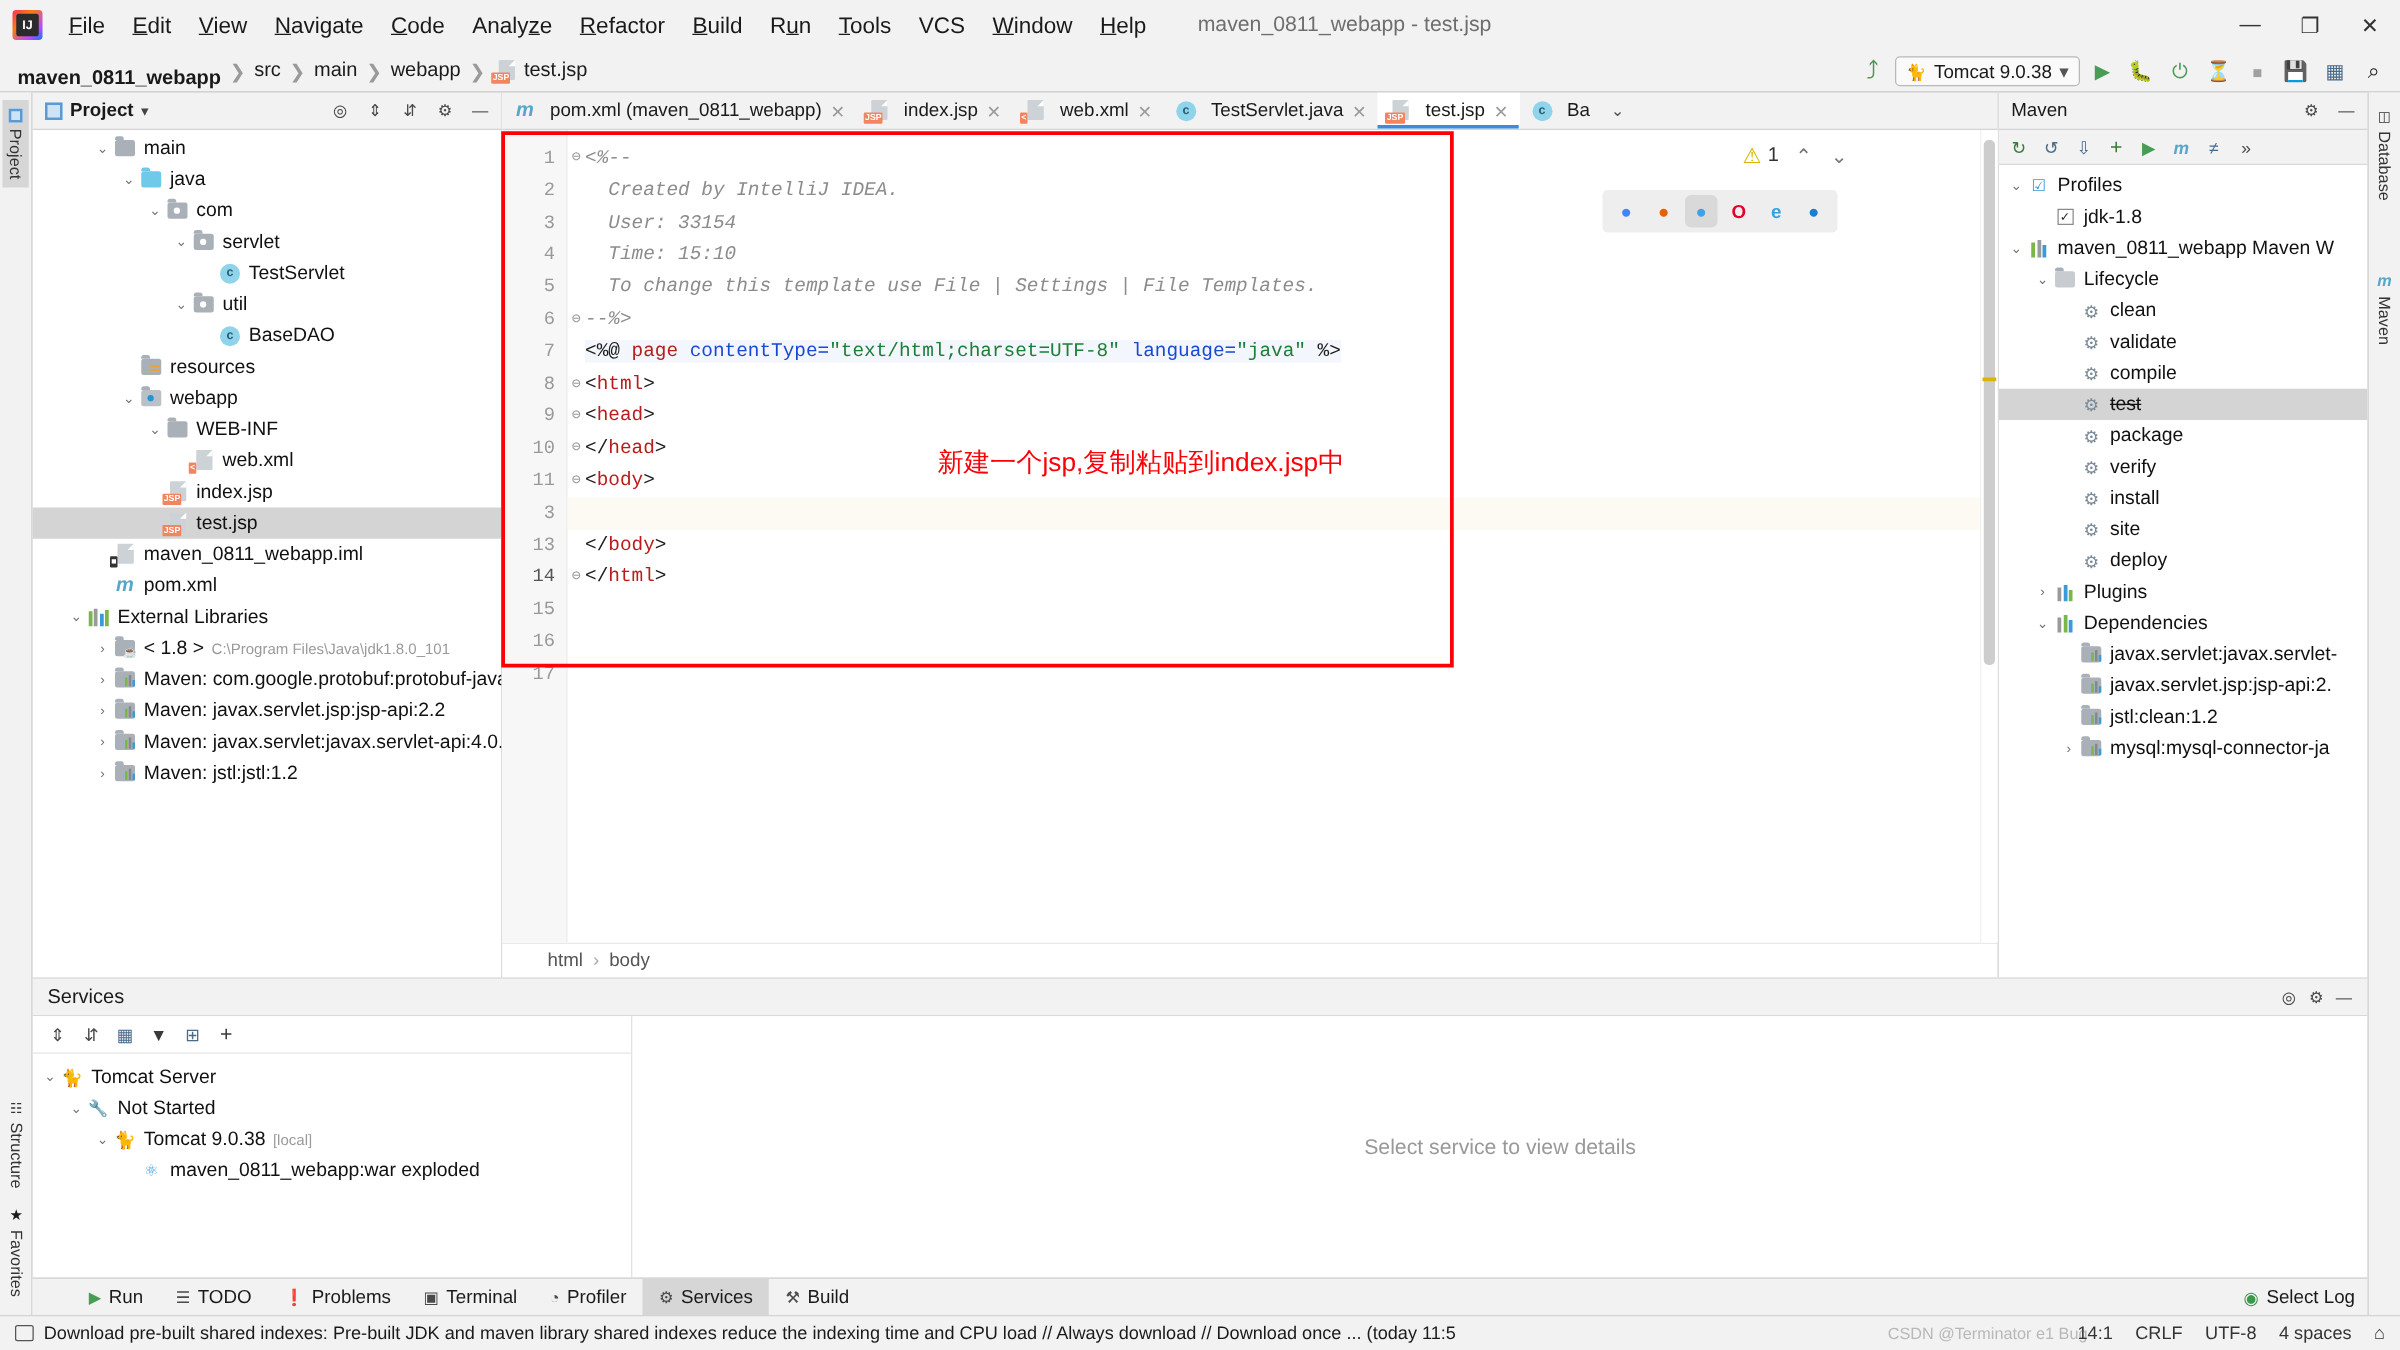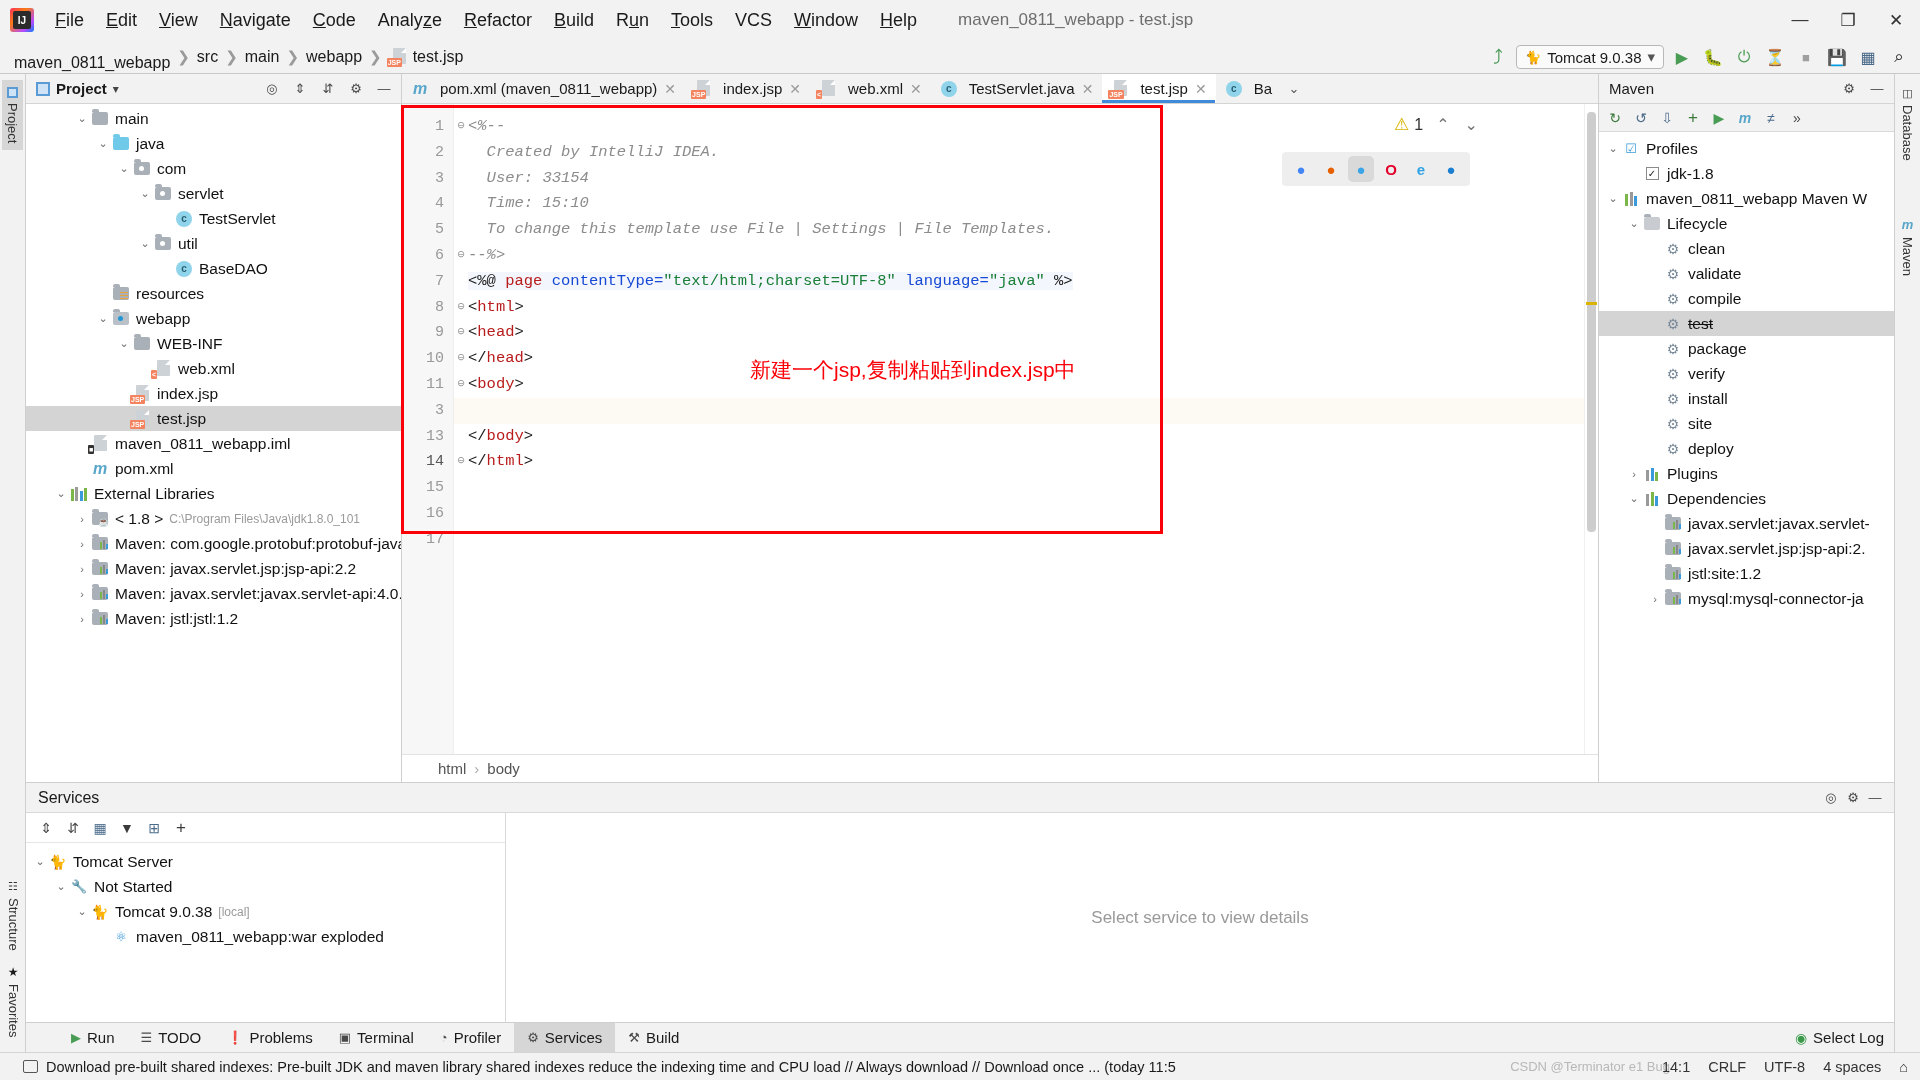--- a/index.html
+++ b/index.html
@@ -64,21 +64,21 @@
     display: flex; align-items: center;
     background: #f2f2f2;
     padding-left: 14px;
     border-bottom: 1px solid #c9c9c9;
     position: relative;
   }
   .crumb {
     display: flex; align-items: center; font-size: 16px;
     color: #1a1a1a; white-space: nowrap;
   }
-  .crumb.bold { font-weight: normal; margin-top: 12px; }
+  .crumb.bold { font-weight: bold; margin-top: 12px; }
   .crumb-sep { color: #9a9a9a; margin: 0 7px; font-size: 15px; }
   .navbar-right {
     position: absolute; right: 8px; top: 0; height: 34px;
     display: flex; align-items: center; gap: 5px;
   }
   .run-config {
     display: flex; align-items: center; gap: 6px;
     border: 1px solid #b8b8b8; background: #fafafa;
     border-radius: 4px; height: 24px; padding: 0 8px;
     font-size: 15px; white-space: nowrap;
@@ -304,21 +304,21 @@
     border-top: 1px solid #cfcfcf; position: relative;
   }
   .stab { display: flex; align-items: center; gap: 6px; padding: 0 13px;
     height: 30px; font-size: 15px; color: #1a1a1a; }
   .stab.sel { background: #d6d6d6; }
   .statustabs .right { position: absolute; right: 10px; display: flex;
     align-items: center; gap: 6px; font-size: 15px; }
 
   .statusbar {
     height: 28px; flex: 0 0 28px; background: #f2f2f2;
-    display: flex; align-items: center; padding-left: 23px;
+    display: flex; align-items: center; padding-left: 12px;
     border-top: 1px solid #d4d4d4; font-size: 14.5px; color: #1a1a1a;
     position: relative; gap: 8px;
   }
   .statusbar .right { position: absolute; right: 12px; display: flex;
     align-items: center; gap: 18px; color: #333; }
   .wm { position: absolute; right: 250px; color: #b8b8b8; font-size: 13px; }
   .dl-ico { width: 15px; height: 13px; border: 1.5px solid #555; border-radius: 2px; }
 </style>
 </head>
 <body>
@@ -937,21 +937,21 @@
                 <span class="arrow"></span>
                 <span class="ti">
                   <span class="jar">
                     <span class="bars">
                       <i style="height:7px;background:#7ab648"></i>
                       <i style="height:9px;background:#888"></i>
                       <i style="height:5px;background:#3b9ad9"></i>
                     </span>
                   </span>
                 </span>
-                <span>jstl:site:1.2</span>
+                <span>jstl:clean:1.2</span>
               </div>
               <div class="trow">
                 <span style="flex: 0 0 48px;"></span>
                 <span class="arrow">›</span>
                 <span class="ti">
                   <span class="jar">
                     <span class="bars">
                       <i style="height:7px;background:#7ab648"></i>
                       <i style="height:9px;background:#888"></i>
                       <i style="height:5px;background:#3b9ad9"></i>

